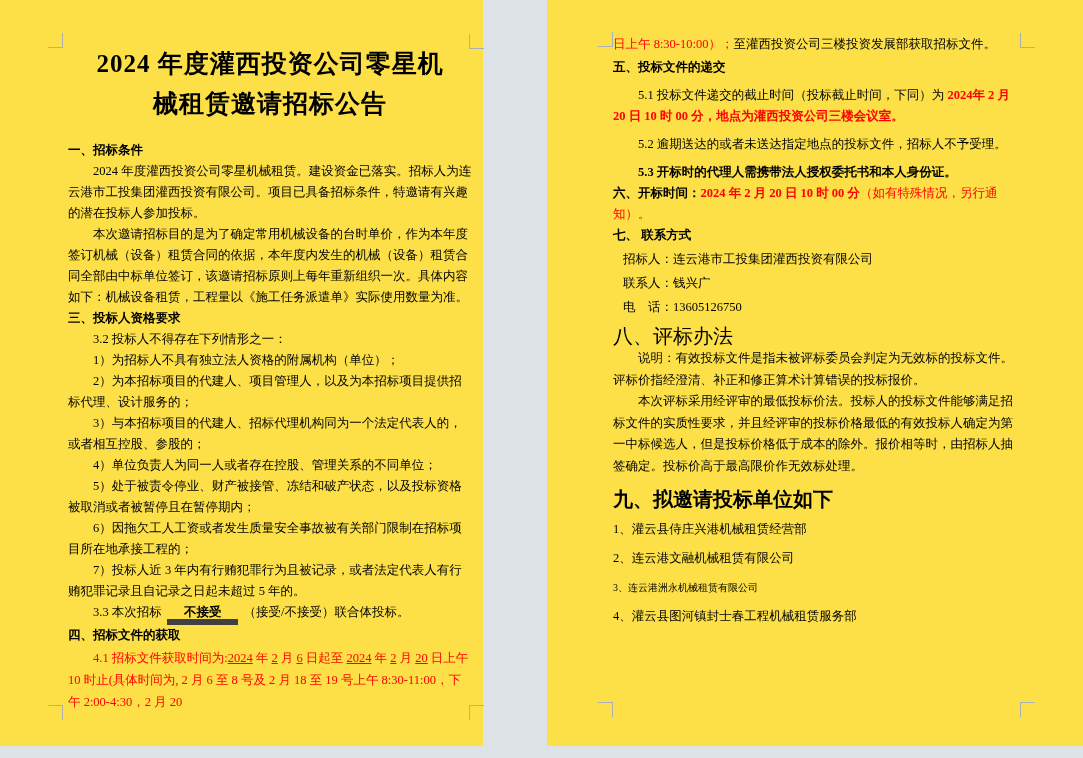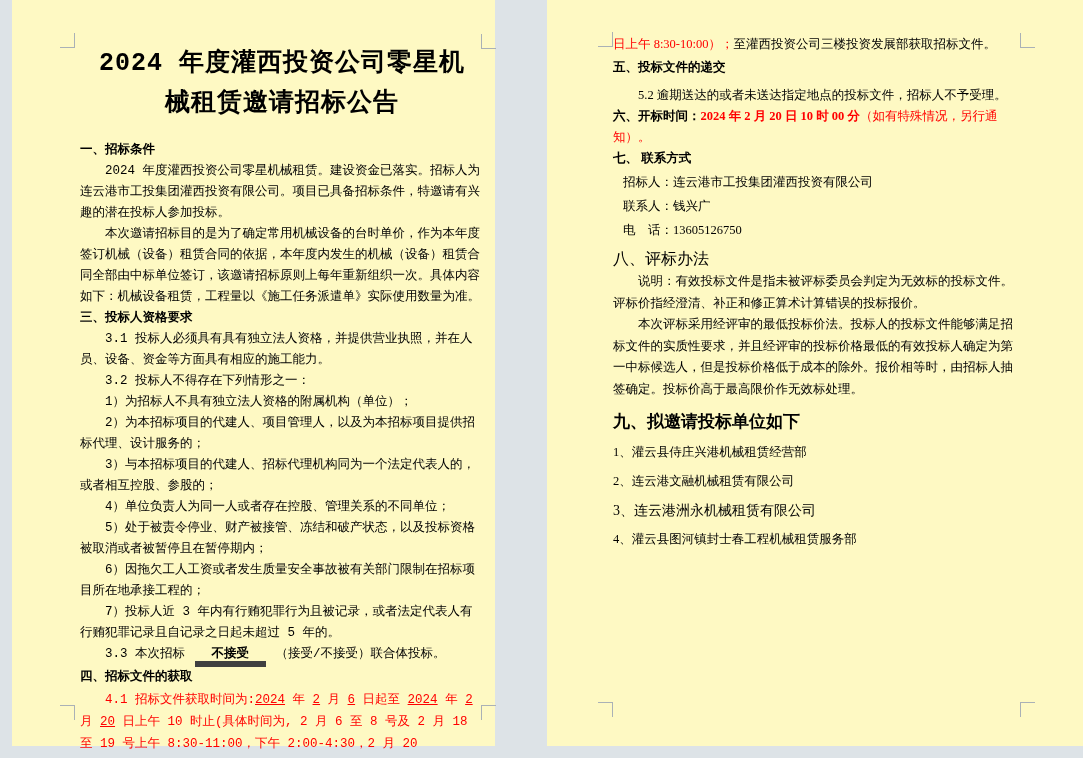--- a/index.html
+++ b/index.html
@@ -4,23 +4,23 @@
 <style>
   * { box-sizing: border-box; }
   html,body { margin:0; padding:0; }
   body {
     width:1083px; height:758px; position:relative; overflow:hidden;
     background:#dde3e7;
     font-family:"Liberation Serif", serif;
     color:#000;
   }
   .page {
-    position:absolute; top:0; height:746px; background:#fef9c3;
+    position:absolute; top:0; height:746px; background:#fde047;
   }
-  #page1 { left:12px;   width:483px;font-family:Liberation Mono, monospace; }
+  #page1 { left:0;   width:483px; }
   #page2 { left:547px; width:536px; }
 
   
   .cm { position:absolute; width:15px; height:15px; }
   .cm.tl { border-right:1px solid #aab1b6; border-bottom:1px solid #aab1b6; }
   .cm.tr { border-left:1px solid #aab1b6;  border-bottom:1px solid #aab1b6; }
   .cm.bl { border-right:1px solid #aab1b6; border-top:1px solid #aab1b6; }
   .cm.br { border-left:1px solid #aab1b6;  border-top:1px solid #aab1b6; }
 
   
@@ -45,25 +45,25 @@
 
   .blank {
     font-weight:bold; border-bottom:6px solid #404040;
     padding:0 17px; margin:0 2px;
   }
   .s4p { line-height:22px; margin-top:1px; }
   .gap-sm { margin-top:7px; }
   .gap-md { margin-top:2px; }
 
   .contact { margin-left:10px; margin-top:2px; line-height:22px; }
-  .h8 { font-size:16px; font-weight:normal; margin-top:6px; line-height:24px; }
+  .h8 { font-size:20px; font-weight:normal; margin-top:6px; line-height:24px; }
   .s8body { line-height:21.5px; }
-  .h9 { font-size:17px; font-weight:bold; margin-top:8px; line-height:28px; }
+  .h9 { font-size:20px; font-weight:bold; margin-top:8px; line-height:28px; }
   .invitee { margin-top:4px; line-height:25px; }
-  .invitee.small { font-size:14px; }
+  .invitee.small { font-size:10px; }
 </style>
 </head>
 <body>
 
 <div class="drag-handle">
   <i></i>
     <i></i>
     <i></i>
     <i></i>
     <i></i>
@@ -81,21 +81,20 @@
       <span>2024 年度灌西投资公司零星机</span><br>
       <span>械租赁邀请招标公告</span>
     </h1>
 
     <p class="head">一、招标条件</p>
     <p class="para">2024 年度灌西投资公司零星机械租赁。建设资金已落实。招标人为连云港市工投集团灌西投资有限公司。项目已具备招标条件，特邀请有兴趣的潜在投标人参加投标。</p>
 
     <p class="para">本次邀请招标目的是为了确定常用机械设备的台时单价，作为本年度签订机械（设备）租赁合同的依据，本年度内发生的机械（设备）租赁合同全部由中标单位签订，该邀请招标原则上每年重新组织一次。具体内容如下：机械设备租赁，工程量以《施工任务派遣单》实际使用数量为准。</p>
 
     <p class="head">三、投标人资格要求</p>
-    <p class="para">3.1 投标人必须具有具有独立法人资格，并提供营业执照，并在人员、设备、资金等方面具有相应的施工能力。</p>
     <p class="para">3.2 投标人不得存在下列情形之一：</p>
     <p class="para">1）为招标人不具有独立法人资格的附属机构（单位）；</p>
     <p class="para">2）为本招标项目的代建人、项目管理人，以及为本招标项目提供招标代理、设计服务的；</p>
     <p class="para">3）与本招标项目的代建人、招标代理机构同为一个法定代表人的，或者相互控股、参股的；</p>
     <p class="para">4）单位负责人为同一人或者存在控股、管理关系的不同单位；</p>
     <p class="para">5）处于被责令停业、财产被接管、冻结和破产状态，以及投标资格被取消或者被暂停且在暂停期内；</p>
     <p class="para">6）因拖欠工人工资或者发生质量安全事故被有关部门限制在招标项目所在地承接工程的；</p>
     <p class="para">7）投标人近 3 年内有行贿犯罪行为且被记录，或者法定代表人有行贿犯罪记录且自记录之日起未超过 5 年的。</p>
     <p class="para">
       <span>3.3 本次招标</span>
@@ -115,21 +114,25 @@
   <div class="cm tr" style="left:473px; top:33px;"></div>
   <div class="cm bl" style="left:51px;  top:702px;"></div>
   <div class="cm br" style="left:473px; top:702px;"></div>
 
   <div class="content2">
     <p>
       <span class="red">日上午 8:30-10:00）；</span><span>至灌西投资公司三楼投资发展部获取招标文件。</span>
     </p>
 
     <p class="head gap-md">五、投标文件的递交</p>
+    <p class="para gap-sm">
+      <span>5.1 投标文件递交的截止时间（投标截止时间，下同）为 </span><span class="red bold">2024年 2 月 20 日 10 时 00 分，地点为灌西投资公司三楼会议室。</span>
+    </p>
     <p class="para gap-sm">5.2 逾期送达的或者未送达指定地点的投标文件，招标人不予受理。</p>
+    <p class="para bold gap-sm">5.3 开标时的代理人需携带法人授权委托书和本人身份证。</p>
 
     <p>
       <span class="head">六、开标时间：</span><span class="red bold">2024 年 2 月 20 日 10 时 00 分</span><span class="red">（如有特殊情况，另行通知）。</span>
     </p>
 
     <p class="head">七、 联系方式</p>
     <p class="contact">招标人：连云港市工投集团灌西投资有限公司</p>
     <p class="contact">联系人：钱兴广</p>
     <p class="contact">电　话：13605126750</p>
 

